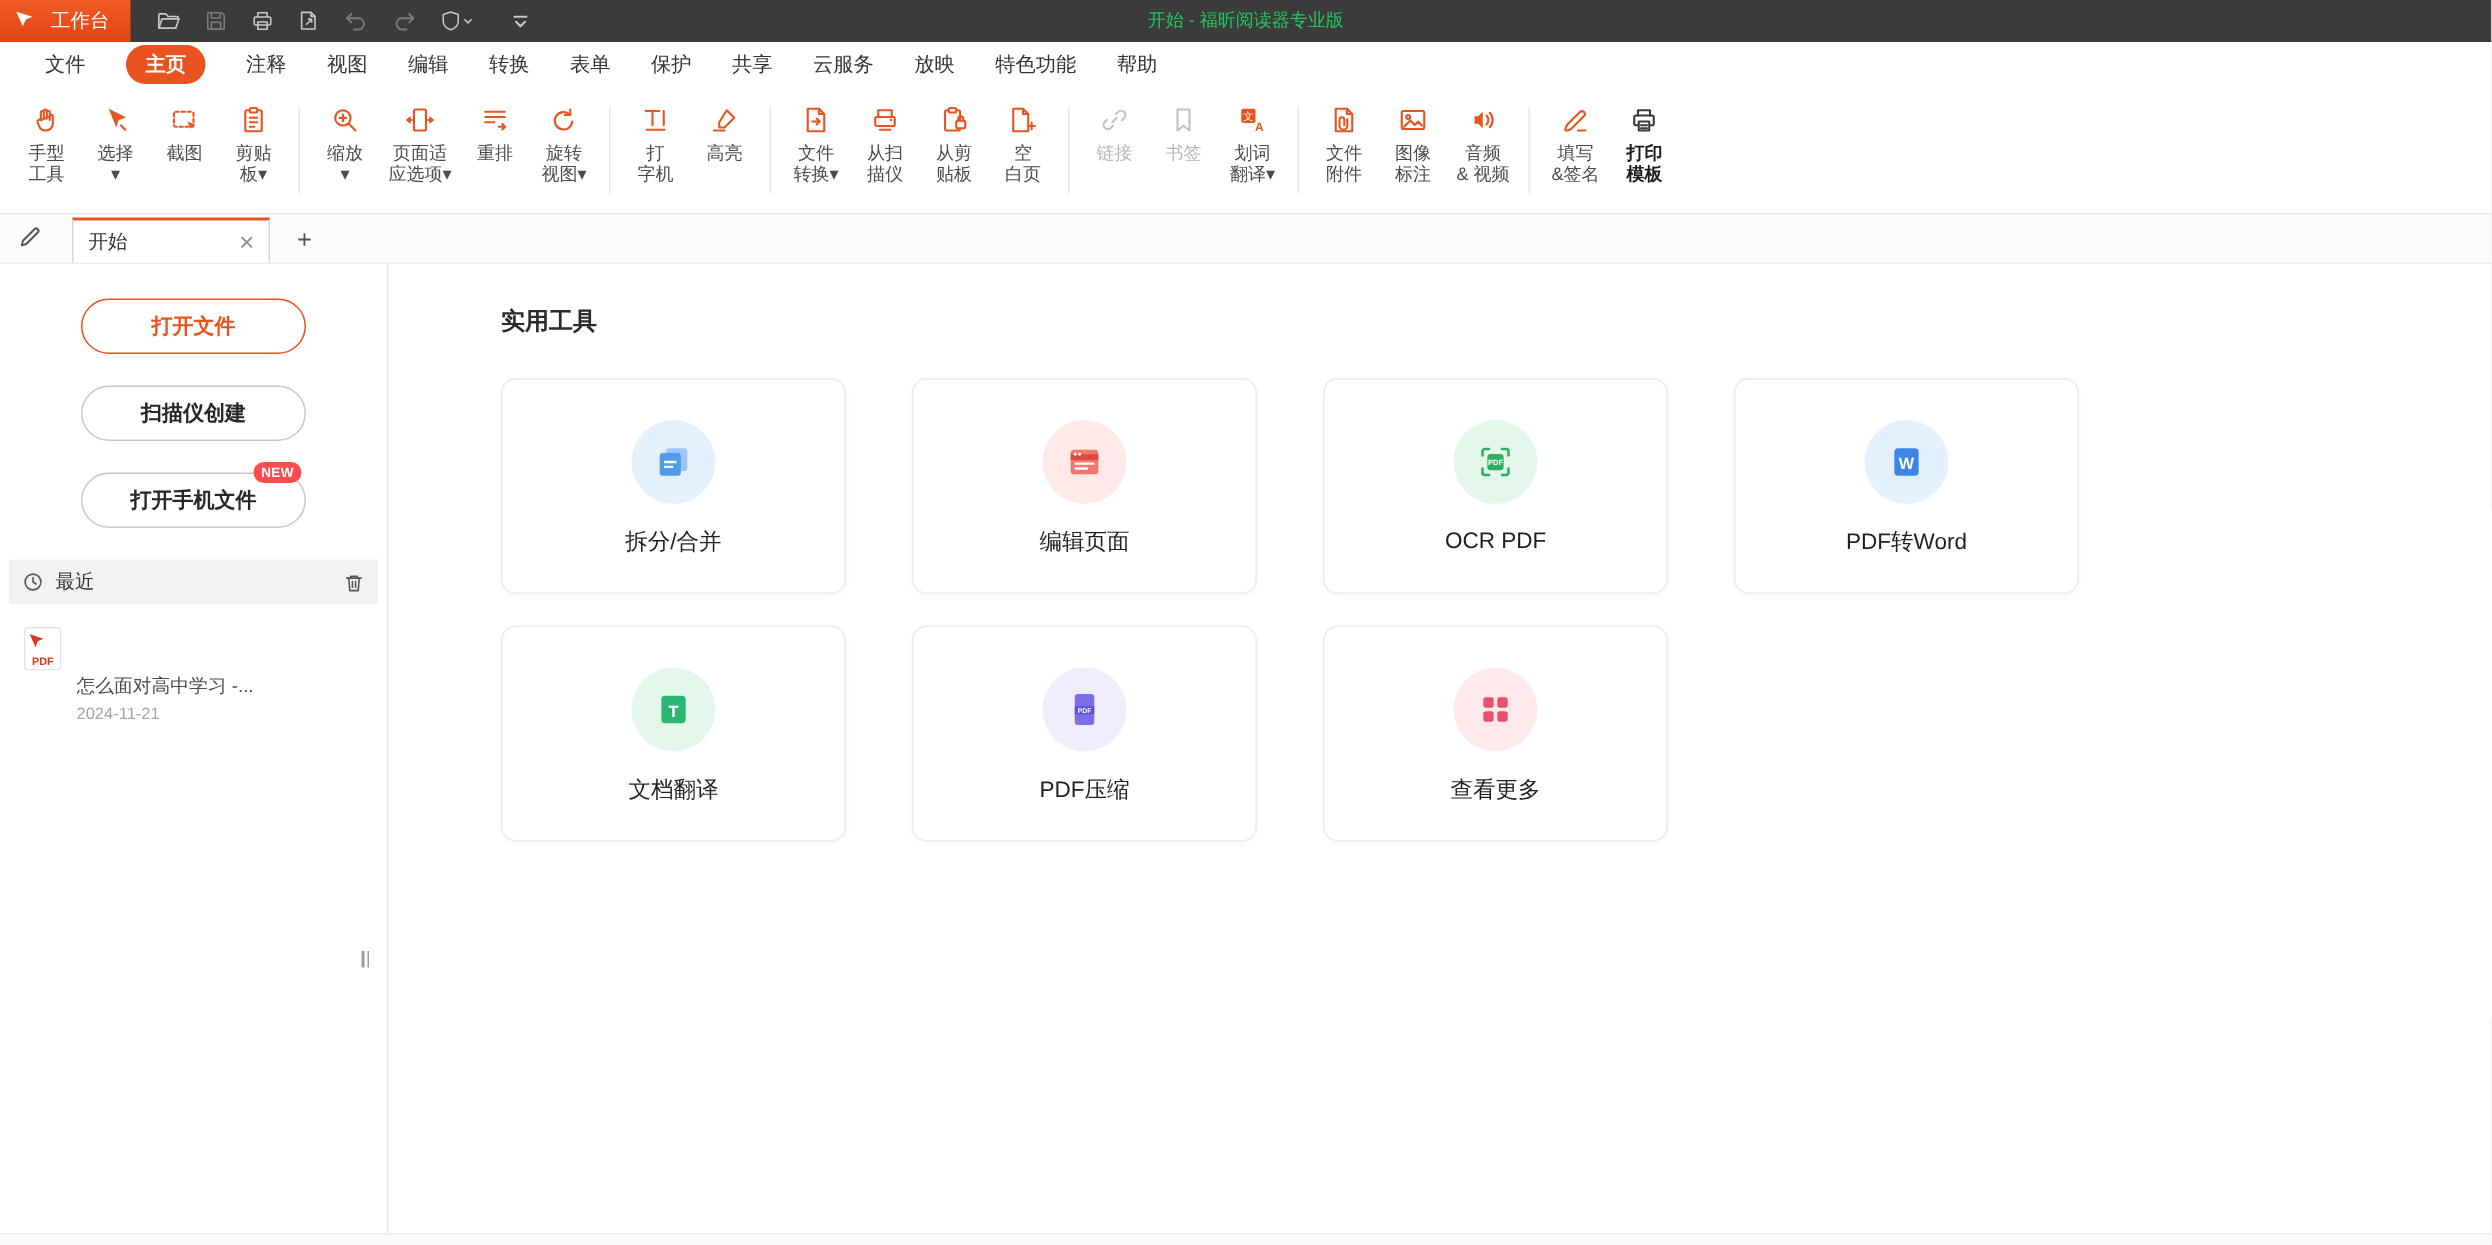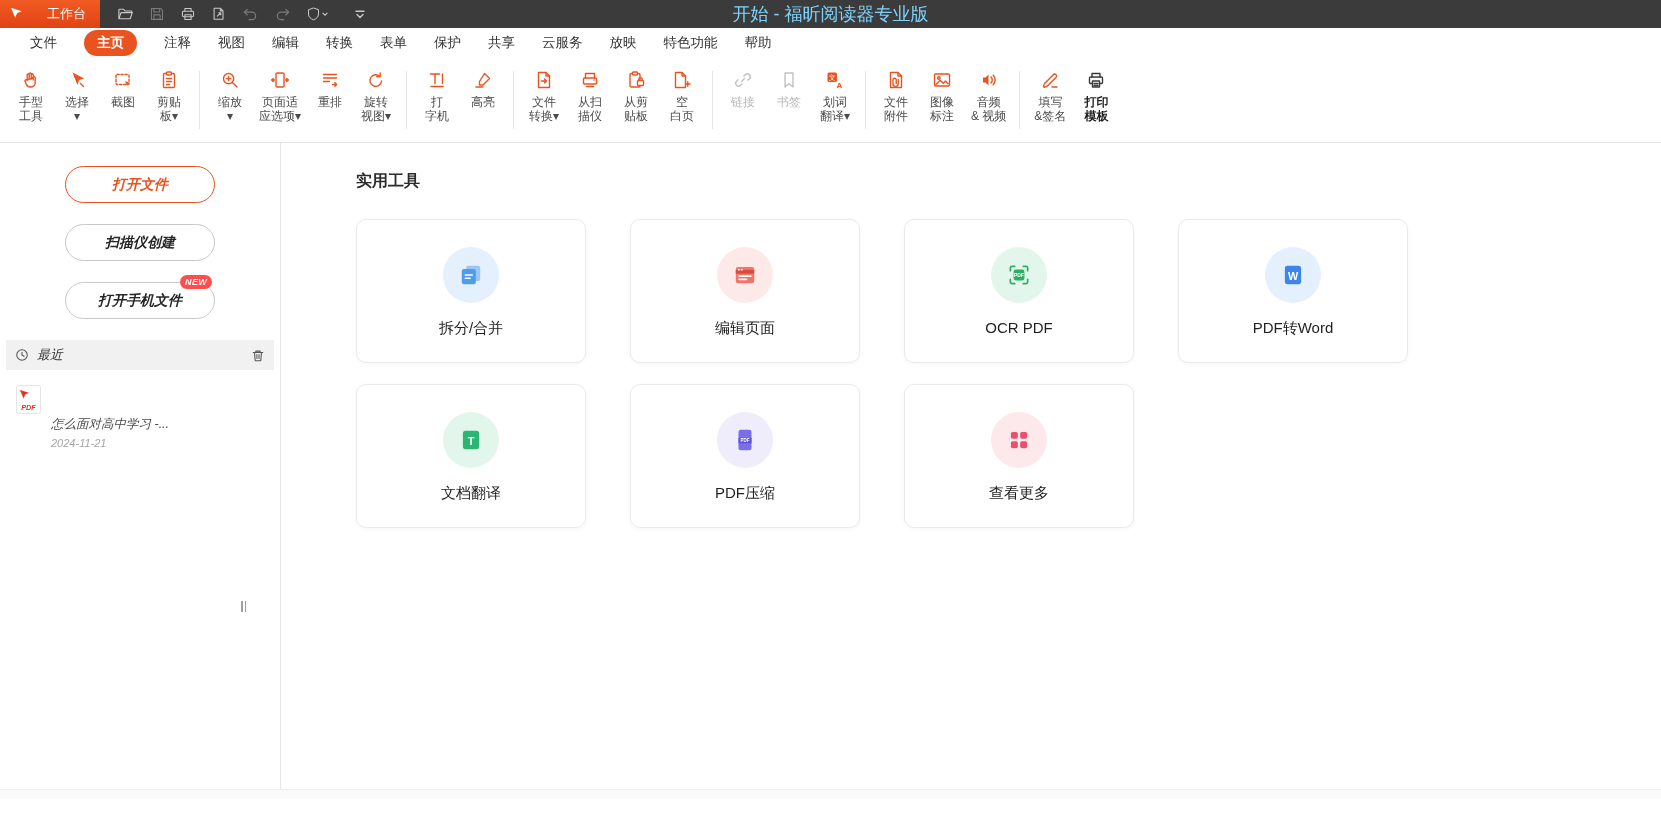--- a/index.html
+++ b/index.html
@@ -2,28 +2,28 @@
 <html><head>
 <meta charset="utf-8">
 <style>
   html,body{margin:0;padding:0;background:#e9e9e9;}
   .app{width:1661px;height:830px;background:#fff;position:relative;overflow:hidden;
        font-family:"Liberation Sans","DejaVu Sans",sans-serif;-webkit-font-smoothing:antialiased;}
 
   
   .titlebar{height:28px;background:#3B3B3B;display:flex;align-items:center;position:relative;}
   .ws-btn{height:28px;padding:0 14px 0 9px;background:linear-gradient(180deg,#F25B24,#E04314);
-          display:flex;align-items:center;gap:23px;color:#fff;font-size:13px;cursor:pointer;}
+          display:flex;align-items:center;gap:10px;color:#fff;font-size:13px;cursor:pointer;}
   .qat{display:flex;align-items:center;gap:15px;margin-left:17px;color:#C8C8C8;}
   .qat-btn{display:flex;align-items:center;cursor:pointer;}
   .qat-btn.dim{color:#7B7B7B;}
   .qat svg{display:block;}
   .tb-more{margin-left:24px;color:#C8C8C8;display:flex;cursor:pointer;}
   .win-title{position:absolute;left:50%;top:50%;transform:translate(-50%,-50%);
-             color:#7dd3fc;font-size:18px;white-space:nowrap;}
+             color:#22c55e;font-size:12px;white-space:nowrap;}
 
   
   .menubar{height:30px;background:#fff;display:flex;align-items:center;gap:27px;
            padding-left:30px;font-size:13.5px;color:#333;}
   .menu-tab{cursor:pointer;white-space:nowrap;}
   .menu-tab.active{background:#E8531F;color:#fff;padding:4px 13px;border-radius:13px;font-weight:600;text-align:center;}
 
   
   .ribbon{height:84px;background:#fff;border-bottom:1px solid #E4E4E4;
           display:flex;align-items:stretch;padding-left:8px;}
@@ -44,21 +44,21 @@
   .strip-pencil{position:absolute;left:12px;top:7px;color:#555;cursor:pointer;}
   .strip-pencil svg{display:block;stroke:currentColor;fill:none;stroke-width:1.3;stroke-linecap:round;stroke-linejoin:round;}
   .doc-tab{margin-left:48px;width:132px;height:30px;background:#fff;border:1px solid #D8D8D8;
            border-bottom:none;border-top:2px solid #E8531F;display:flex;align-items:center;
            padding:0 10px;font-size:13px;color:#333;box-sizing:border-box;cursor:pointer;}
   .tab-close{margin-left:auto;color:#8A8A8A;display:flex;cursor:pointer;}
   .add-tab{margin-left:18px;font-size:17px;color:#555;align-self:center;cursor:pointer;line-height:1;}
 
   
   .content{display:flex;height:646px;position:relative;}
-  .sidebar{width:281px;border-right:1px solid #E6E6E6;box-sizing:border-box;padding-top:23px;font-style:italic;}
+  .sidebar{width:259px;border-right:1px solid #E6E6E6;box-sizing:border-box;padding-top:23px;}
   .sb-btn{display:block;width:150px;height:37px;line-height:35px;margin:0 auto 21px;
           border:1px solid #C8C8C8;border-radius:19px;text-align:center;font-size:14px;
           font-weight:700;color:#262626;background:#fff;position:relative;box-sizing:border-box;cursor:pointer;}
   .sb-btn.primary{border-color:#E8531F;color:#E8531F;}
   .badge{position:absolute;top:-8px;right:2px;background:#FF4D4F;color:#fff;font-size:9px;
          font-weight:700;padding:2.5px 5px;border-radius:7px;line-height:1;letter-spacing:.3px;}
   .recent-head{height:30px;background:#F1F1F1;display:flex;align-items:center;margin:16px 6px 0;
                padding:0 9px;color:#333;font-size:13px;gap:8px;}
   .recent-head svg{display:block;stroke:currentColor;fill:none;stroke-width:1.2;stroke-linecap:round;stroke-linejoin:round;}
   .clock{color:#555;display:flex;}
@@ -423,20 +423,36 @@
             <rect x="3.5" y="7" width="13" height="6.5" rx="1"></rect>
             <rect x="6.5" y="11" width="7" height="6" fill="#fff"></rect>
             <path d="M8 13.5h4M8 15.5h4"></path>
           </svg>
         </span>
       <span class="lbl">打印</span>
       <span class="lbl">模板</span>
     </div>
   </div>
 
+  <div class="tabstrip">
+    <span class="strip-pencil">
+      <svg width="16" height="16" viewBox="0 0 16 16">
+          <path d="M2.5 13.5l.8-3L11 2.8a1.5 1.5 0 012.2 2.2L5.5 12.7l-3 .8z"></path>
+        </svg>
+    </span>
+    <div class="doc-tab">
+      <span>开始</span>
+      <span class="tab-close">
+        <svg width="9" height="9" viewBox="0 0 10 10" stroke="currentColor" stroke-width="1.3" stroke-linecap="round">
+            <path d="M1.5 1.5l7 7M8.5 1.5l-7 7"></path>
+          </svg>
+      </span>
+    </div>
+    <span class="add-tab">+</span>
+  </div>
 
   <div class="content">
 
     <div class="sidebar">
       <div class="sb-btn primary">
         <span>打开文件</span>
       </div>
       <div class="sb-btn">
         <span>扫描仪创建</span>
       </div>

